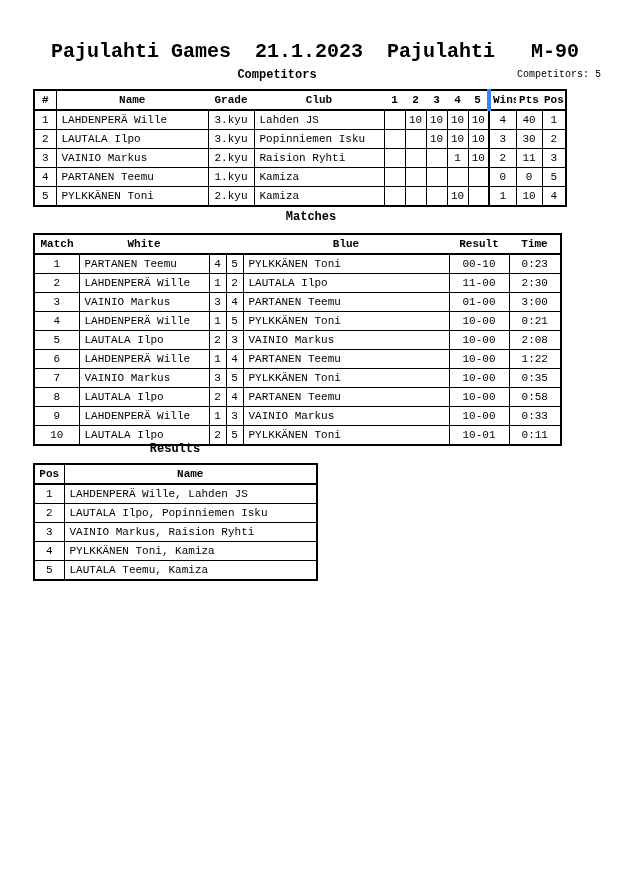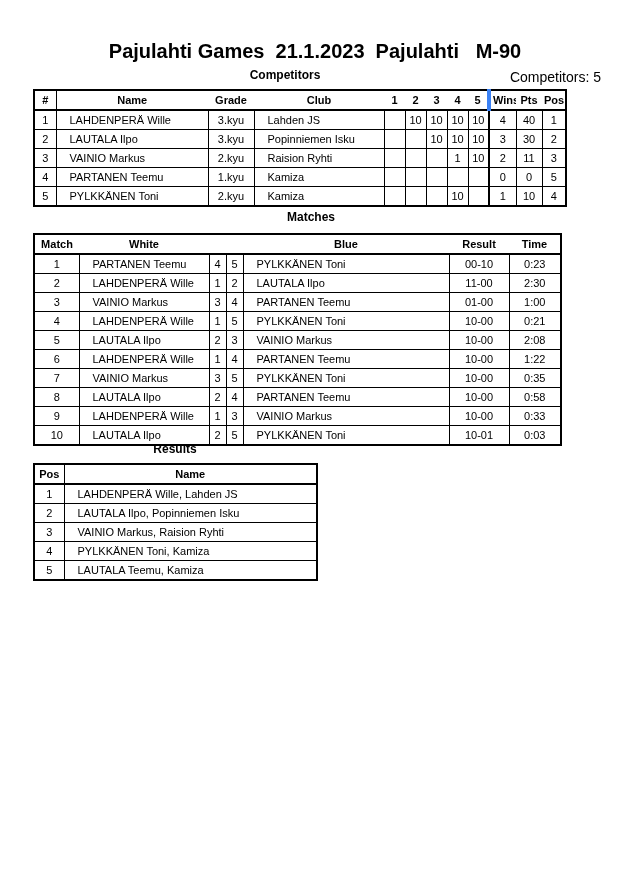--- a/index.html
+++ b/index.html
@@ -1,37 +1,37 @@
 <!DOCTYPE html>
 <html><head>
 <meta charset="utf-8">
 <style>
   html,body { margin:0; padding:0; background:#ffffff; }
   .page {
     position:relative;
     width:630px; height:891px;
     background:#ffffff;
-    font-family:Liberation Sans, sans-serif;
+    font-family:Liberation Mono, monospace;
     color:#000000;
   }
   .page-title {
     position:absolute; top:40px; left:0; width:630px;
     text-align:center; font-size:20px; font-weight:bold;
     white-space:pre;
   }
   .section-heading {
     position:absolute; text-align:center;
     font-size:12px; font-weight:bold;
   }
-  #competitors-heading { top:68px; left:8px; width:506px;padding-left:24px; }
+  #competitors-heading { top:68px; left:0; width:506px;padding-left:24px; }
   #matches-heading     { top:210px; left:16px; width:590px; }
   #results-heading     { top:442px; left:0; width:350px; }
   .competitors-count {
     position:absolute; top:69px; right:29px;
-    font-size:14px;
+    font-size:10px;
   }
   table {
     position:absolute;
     border-collapse:collapse;
     table-layout:fixed;
     background:#ffffff;
     border:2px solid #000000;
     font-size:11px;
   }
   #competitors-table { top:89px;  left:33px; width:532px; }
@@ -46,21 +46,21 @@
   td { border:1px solid #000000; }
   thead th {
     border:none;
     border-bottom:2px solid #000000;
     font-weight:bold; text-align:center;
   }
   th.vline-thin  { border-left:1px solid #000000; }
   th.vline-thick { border-left:4px solid #3b82f6; }
   td.thick-left  { border-left:2px solid #000000; }
   .c { text-align:center; }
-  .l { text-align:left; padding-left:13px; }
+  .l { text-align:left; padding-left:5px; }
 </style>
 </head>
 <body>
 
 <div class="page">
 
   <div class="page-title">Pajulahti Games  21.1.2023  Pajulahti   M-90</div>
 
   <div class="section-heading" id="competitors-heading">Competitors</div>
   <div class="competitors-count">Competitors: 5</div>
@@ -220,21 +220,21 @@
           <td class="c">2:30</td>
         </tr>
 
         <tr>
           <td class="c">3</td>
           <td class="l">VAINIO Markus</td>
           <td class="c">3</td>
           <td class="c">4</td>
           <td class="l">PARTANEN Teemu</td>
           <td class="c">01-00</td>
-          <td class="c">1:00</td>
+          <td class="c">3:00</td>
         </tr>
 
         <tr>
           <td class="c">4</td>
           <td class="l">LAHDENPERÄ Wille</td>
           <td class="c">1</td>
           <td class="c">5</td>
           <td class="l">PYLKKÄNEN Toni</td>
           <td class="c">10-00</td>
           <td class="c">0:21</td>
@@ -290,21 +290,21 @@
           <td class="c">0:33</td>
         </tr>
 
         <tr>
           <td class="c">10</td>
           <td class="l">LAUTALA Ilpo</td>
           <td class="c">2</td>
           <td class="c">5</td>
           <td class="l">PYLKKÄNEN Toni</td>
           <td class="c">10-01</td>
-          <td class="c">0:03</td>
+          <td class="c">0:11</td>
         </tr>
       </tbody>
   </table>
 
   <div class="section-heading" id="results-heading">Results</div>
 
   <table id="results-table">
     <colgroup>
       <col style="width:30px">
         <col style="width:253px">

